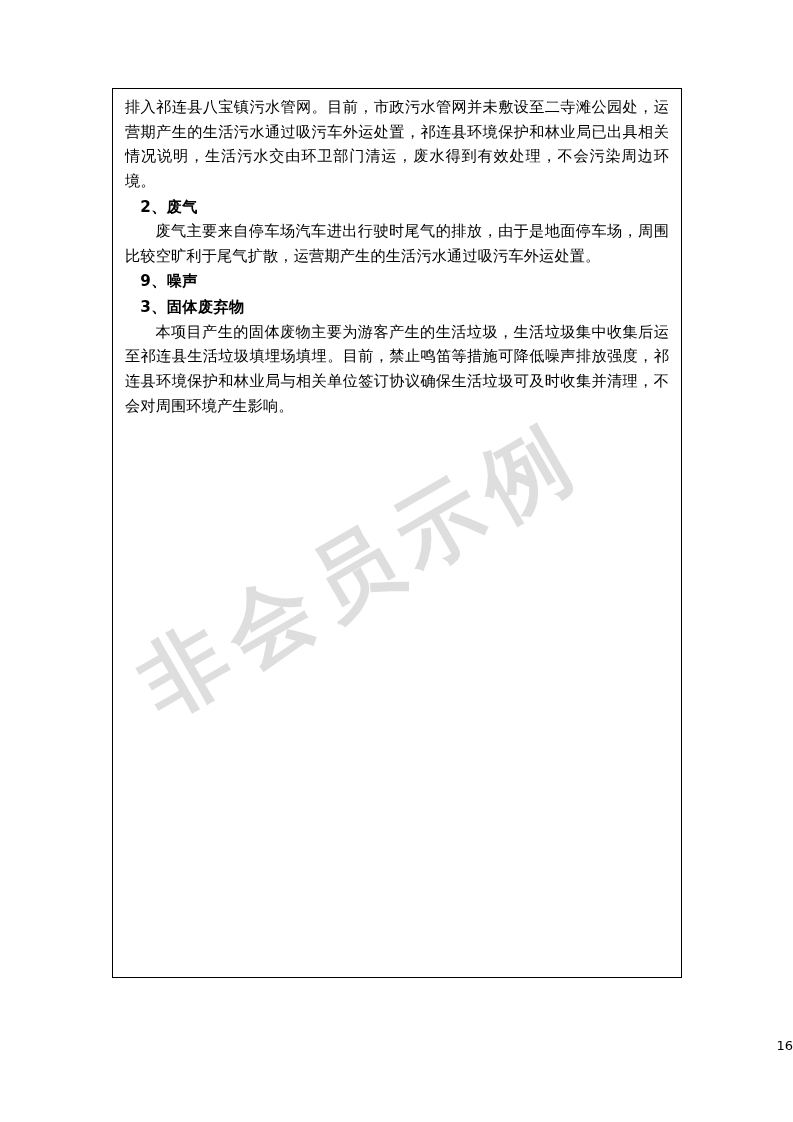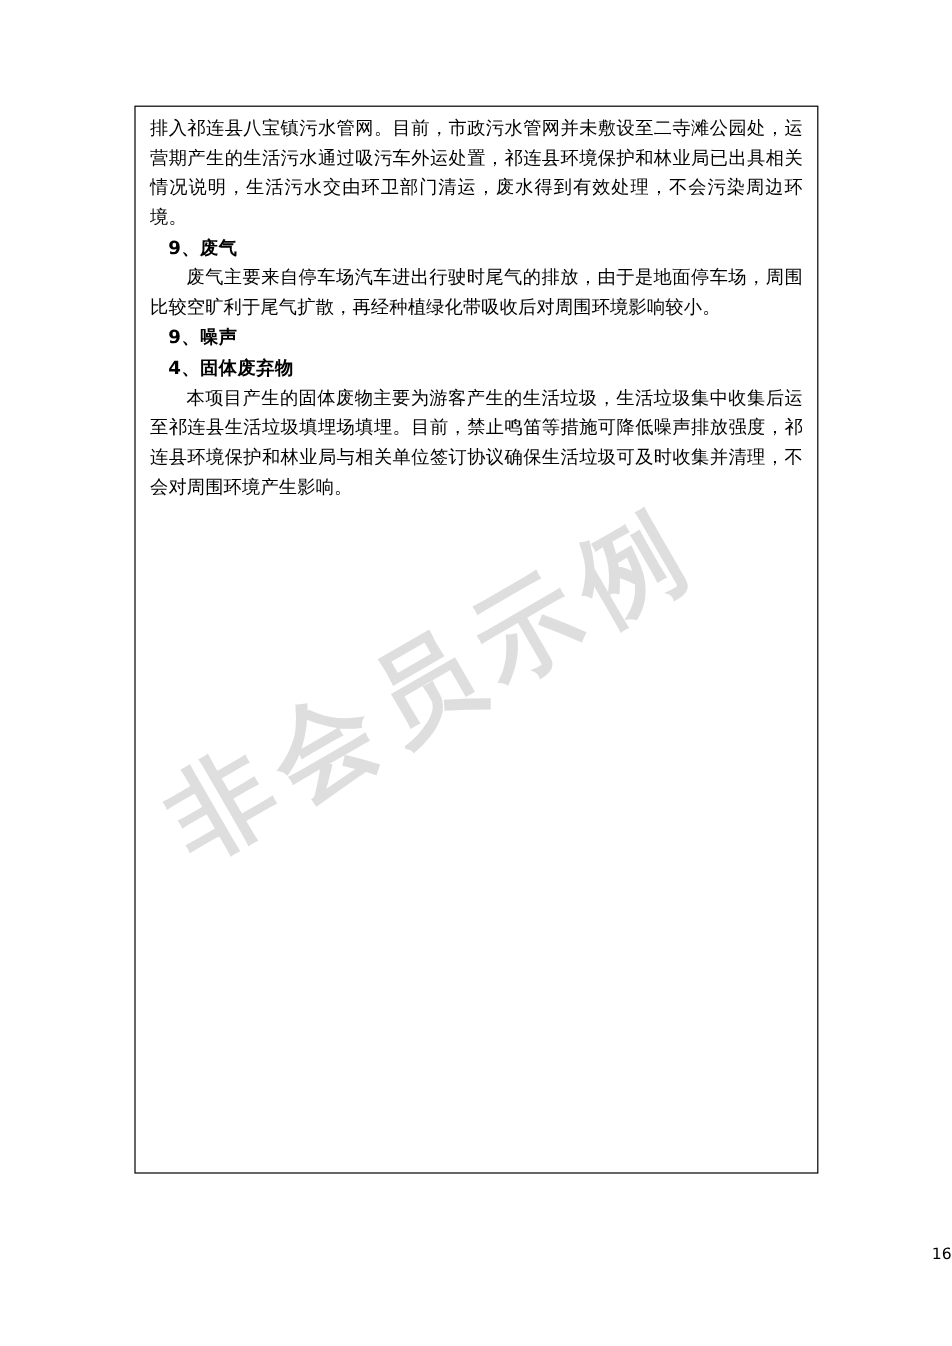--- a/index.html
+++ b/index.html
@@ -98,30 +98,30 @@
 </head>
 <body>
 
 <div class="page">
 
   <div class="doc-frame">
 
     <p class="para">排入祁连县八宝镇污水管网。目前，市政污水管网并未敷设至二寺滩公园处，运营期产生的生活污水通过吸污车外运处置，祁连县环境保护和林业局已出具相关情况说明，生活污水交由环卫部门清运，废水得到有效处理，不会污染周边环境。</p>
 
     <div class="block">
-      <div class="heading">9、废气</div>
-      <p class="para indent">废气主要来自停车场汽车进出行驶时尾气的排放，由于是地面停车场，周围比较空旷利于尾气扩散，再经种植绿化带吸收后对周围环境影响较小。</p>
+      <div class="heading">2、废气</div>
+      <p class="para indent">废气主要来自停车场汽车进出行驶时尾气的排放，由于是地面停车场，周围比较空旷利于尾气扩散，运营期产生的生活污水通过吸污车外运处置。</p>
     </div>
 
     <div class="block">
       <div class="heading">9、噪声</div>
     </div>
 
     <div class="block">
-      <div class="heading">4、固体废弃物</div>
+      <div class="heading">3、固体废弃物</div>
       <p class="para indent">本项目产生的固体废物主要为游客产生的生活垃圾，生活垃圾集中收集后运至祁连县生活垃圾填埋场填埋。目前，禁止鸣笛等措施可降低噪声排放强度，祁连县环境保护和林业局与相关单位签订协议确保生活垃圾可及时收集并清理，不会对周围环境产生影响。</p>
     </div>
 
   </div>
 
   <div class="watermark">非会员示例</div>
 
   <div class="page-number">16</div>
 
 </div>

